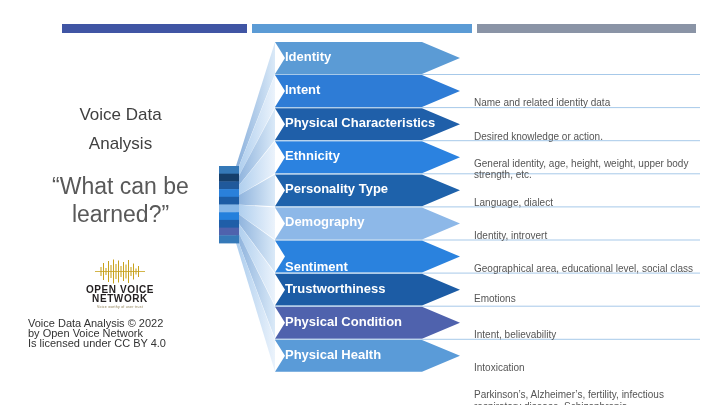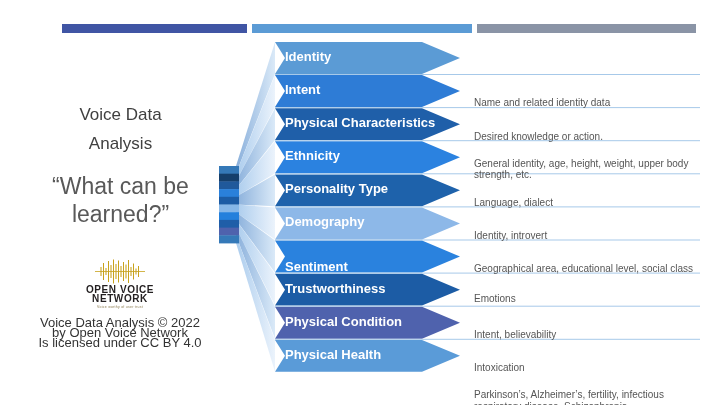--- a/index.html
+++ b/index.html
@@ -29,22 +29,22 @@
   #logo-wrap{position:absolute;left:58px;top:258px;width:124px;text-align:center;}
   #wave{display:block;margin:0 auto;}
   .logo-name{
     font-size:10px;font-weight:bold;color:#231f20;letter-spacing:.6px;
     line-height:8.4px;margin-top:1px;
   }
   .logo-tag{
     font-size:3.5px;color:#8a7a4e;letter-spacing:.25px;margin-top:1.5px;
   }
   #credit{
-    position:absolute;left:28px;top:318px;width:184px;text-align:center;
-    font-size:13px;line-height:10.2px;color:#333;
+    position:absolute;left:28px;top:318px;width:184px;text-align:left;
+    font-size:11px;line-height:10.2px;color:#333;
   }
 
   
   #arrows{position:absolute;left:0;top:0;width:720px;height:405px;}
   .arrow-label{
     position:absolute;color:#ffffff;font-size:13px;font-weight:bold;
     left:285px;white-space:nowrap;
   }
   .desc{
     position:absolute;left:474px;width:224px;color:#555555;

